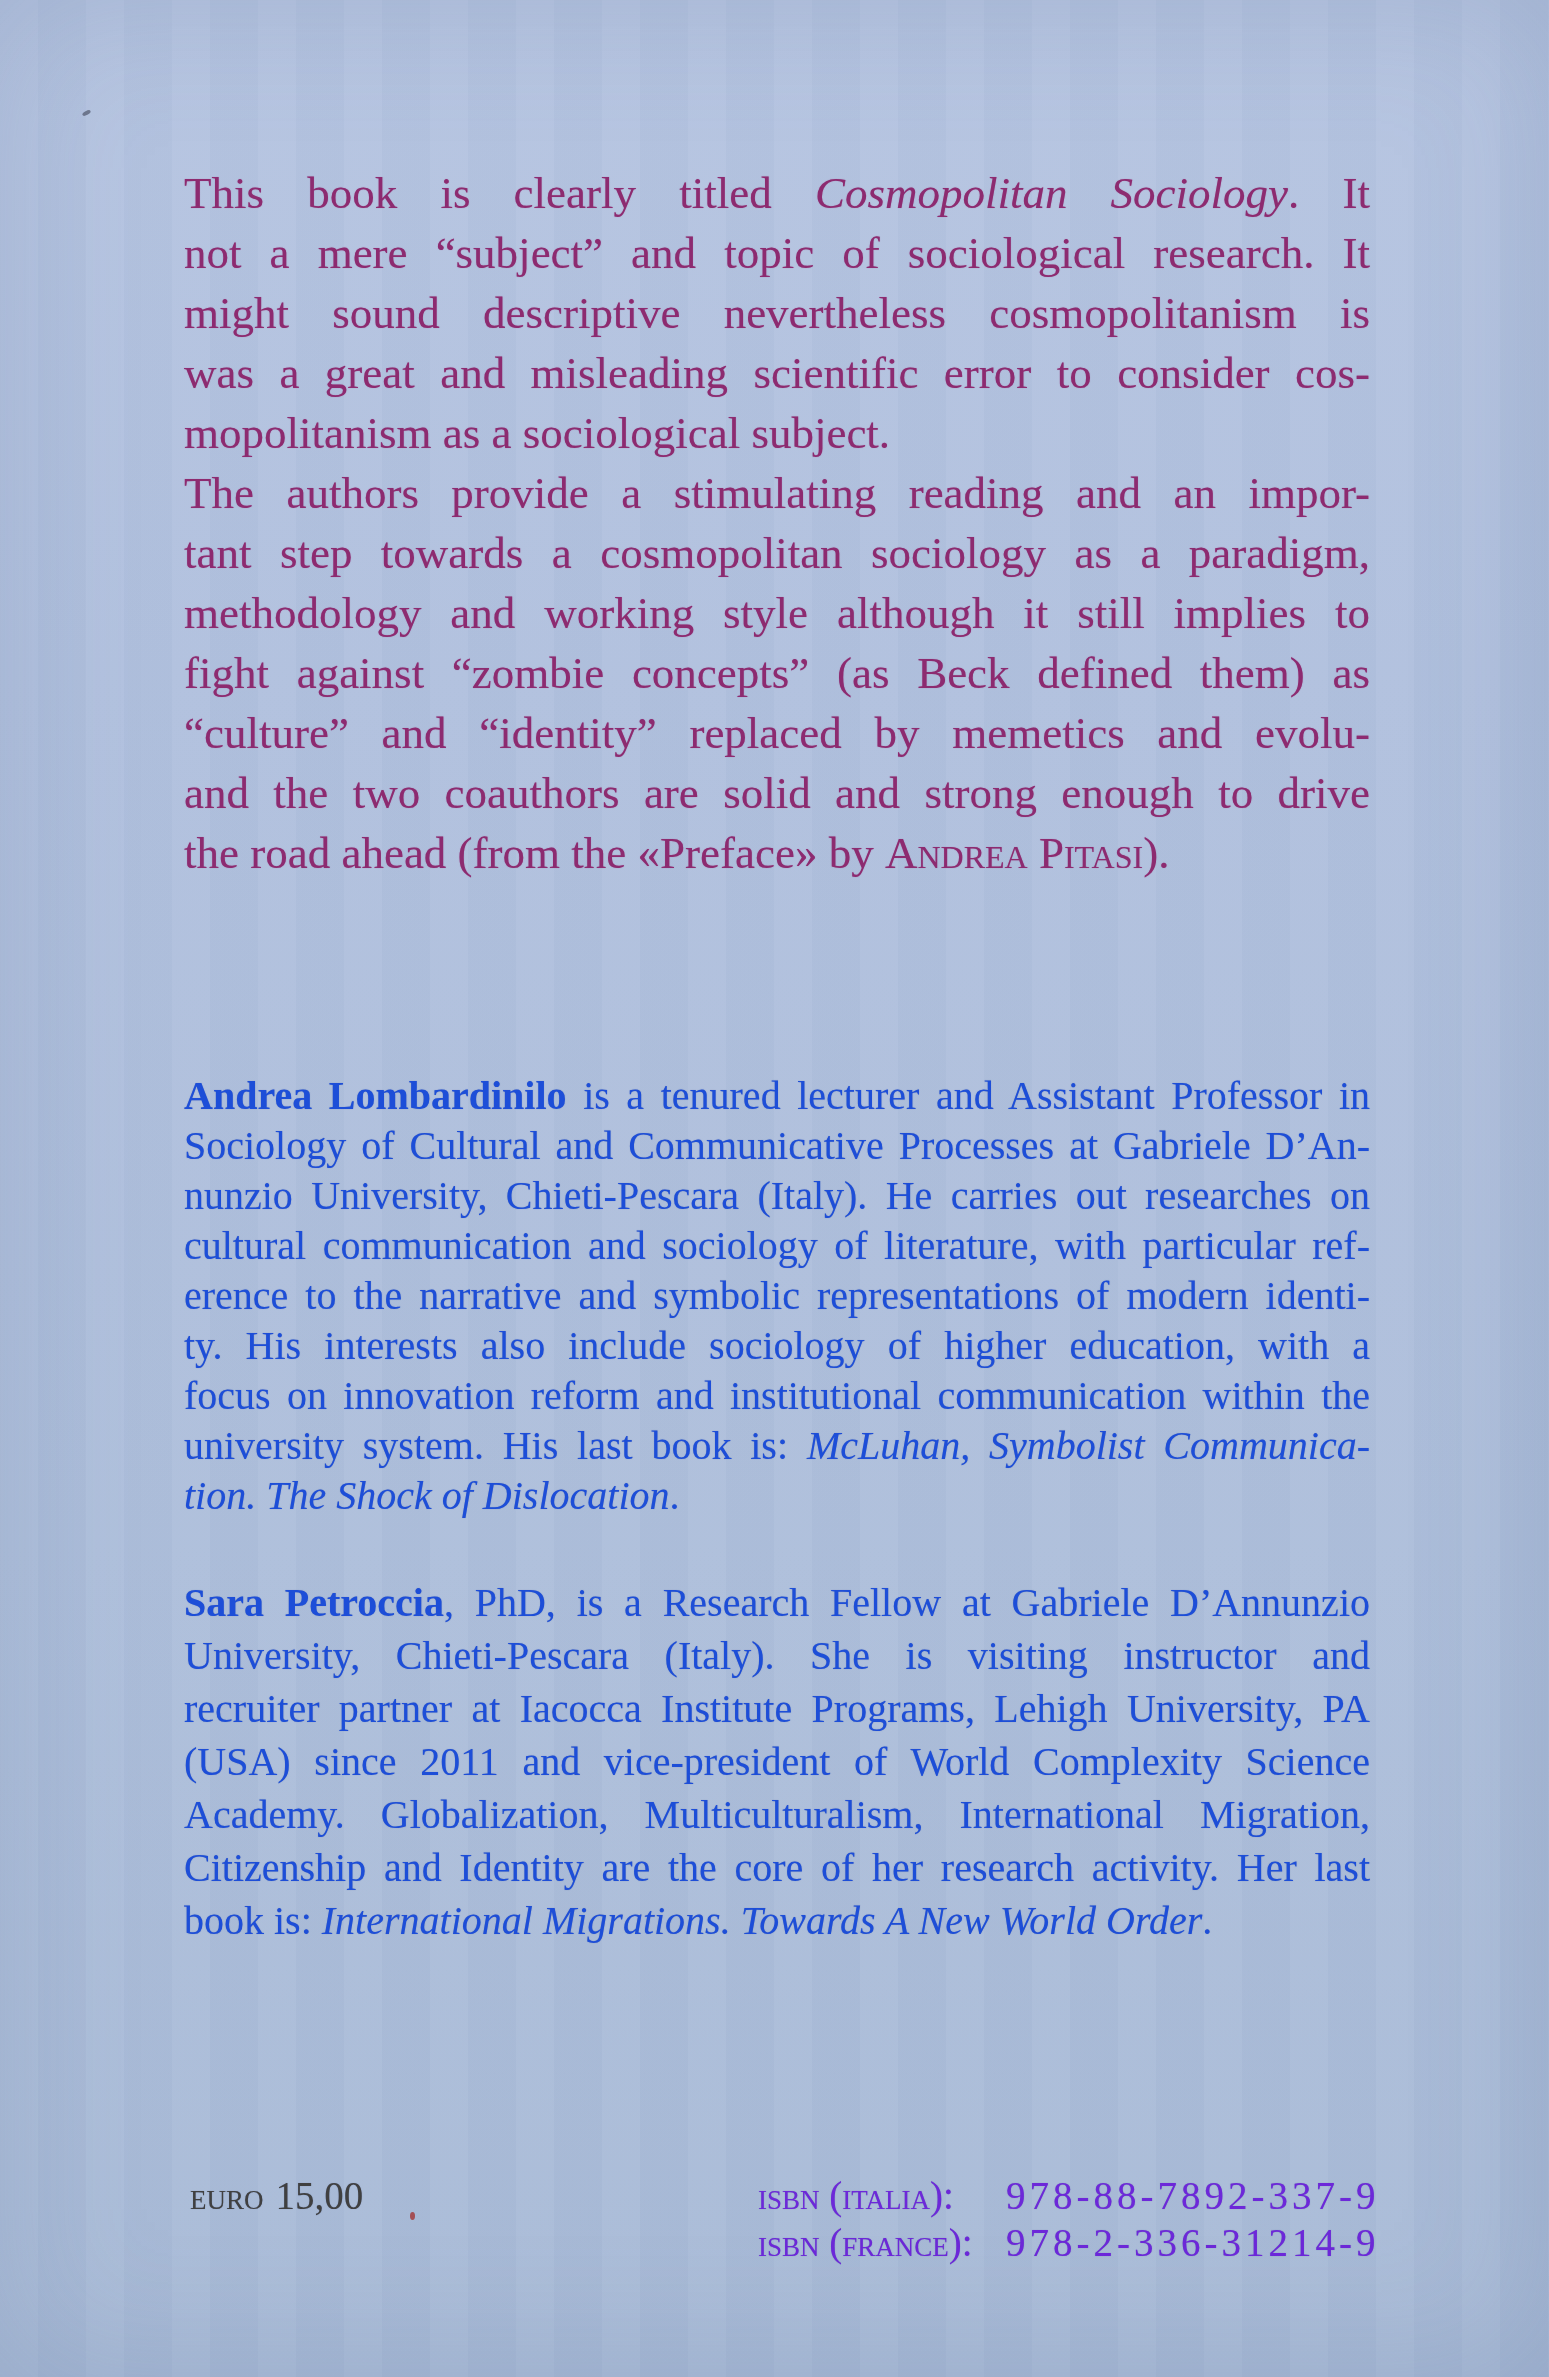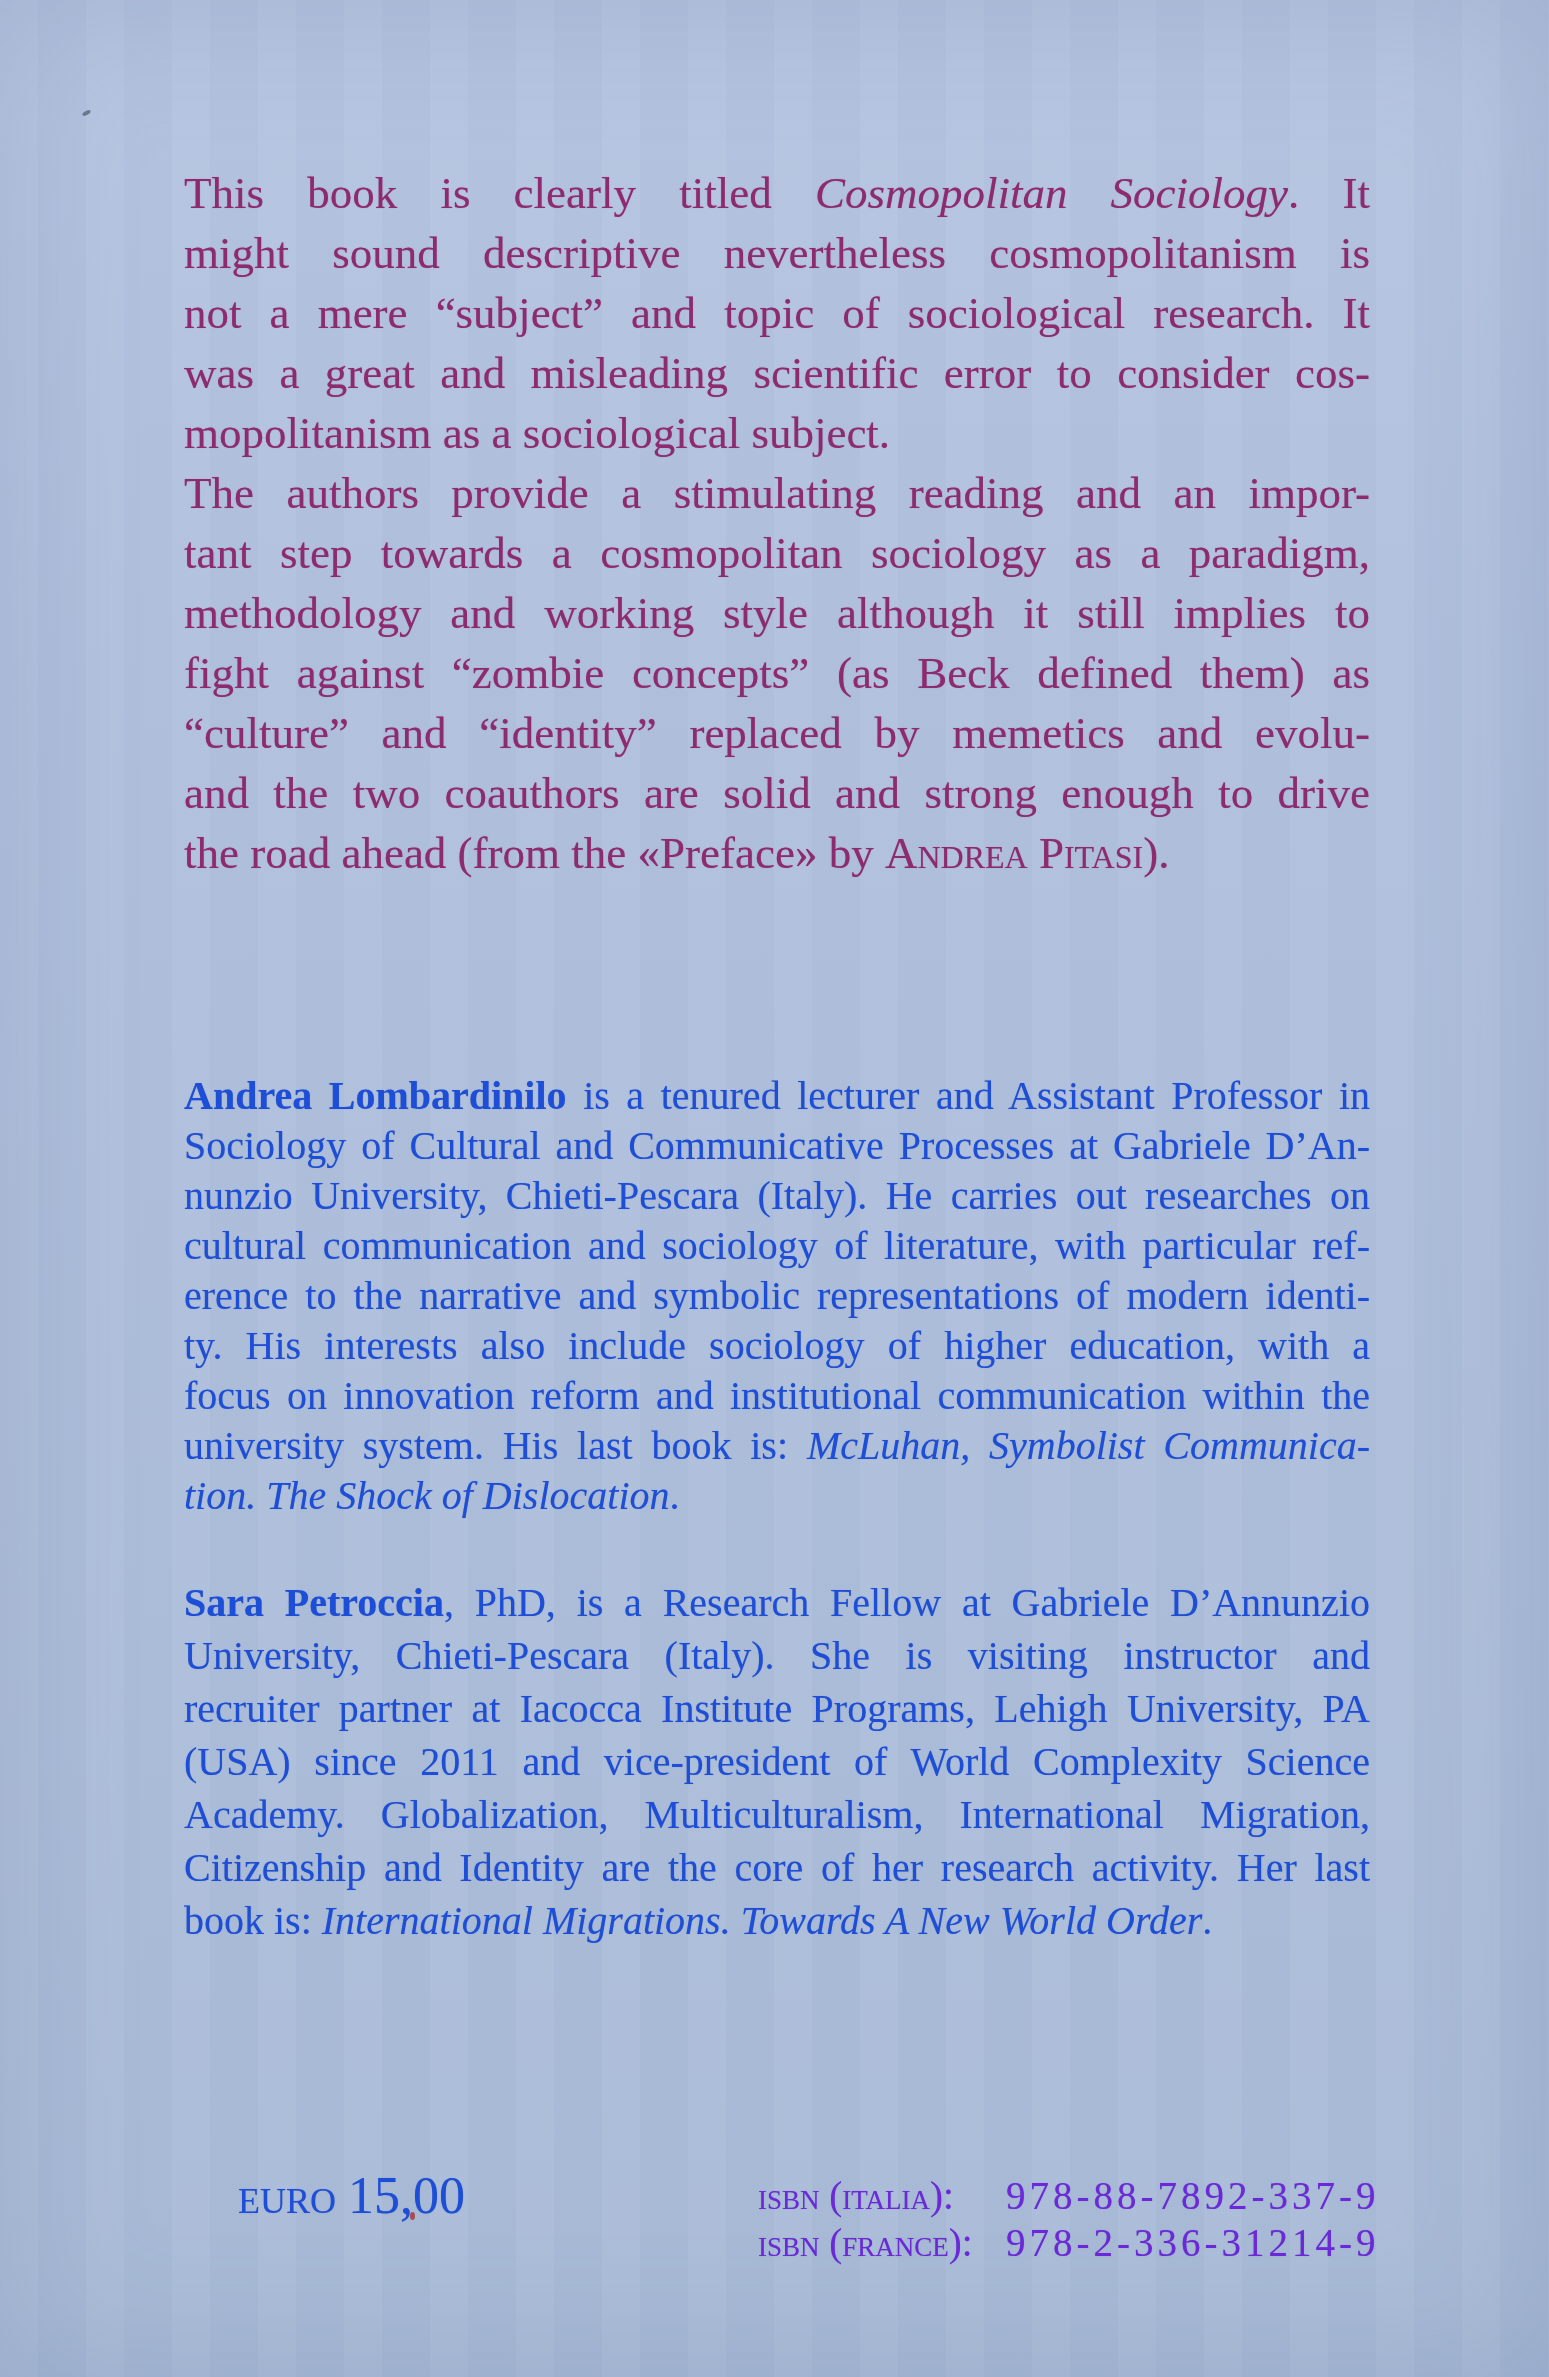--- a/index.html
+++ b/index.html
@@ -51,25 +51,24 @@
   .bio2 { top: 1576px; line-height: 53px; }
 
   .em { font-style: italic; }
   .b  { font-weight: bold; }
   .sc { font-variant: small-caps; }
 
   .price {
     position: absolute;
     left: 190px;
     top: 2172px;
-    font-size: 52px;
+    font-size: 39px;
     line-height: 47px;
-    color: #1d4ed8;
+    color: #404040;
     text-shadow: 0 0 1px rgba(50,70,135,0.4);
-    margin-left: 48px;
   }
   .price .amount { margin-left: 12px; }
 
   .isbn {
     position: absolute;
     left: 758px;
     top: 2172px;
     font-size: 39px;
     line-height: 47px;
     color: #6d28d9;
@@ -95,22 +94,22 @@
     background: #a23434;
     border-radius: 50%;
     opacity: 0.8;
   }
 </style>
 </head>
 <body>
 
 <div class="quote">
   <div class="ln"><span>This book is clearly titled </span><span class="em">Cosmopolitan Sociology</span><span>. It</span></div>
+  <div class="ln"><span>not a mere “subject” and topic of sociological research. It</span></div>
   <div class="ln"><span>might sound descriptive nevertheless cosmopolitanism is</span></div>
-  <div class="ln"><span>not a mere “subject” and topic of sociological research. It</span></div>
   <div class="ln"><span>was a great and misleading scientific error to consider cos-</span></div>
   <div class="ln el"><span>mopolitanism as a sociological subject.</span></div>
   <div class="ln"><span>The authors provide a stimulating reading and an impor-</span></div>
   <div class="ln"><span>tant step towards a cosmopolitan sociology as a paradigm,</span></div>
   <div class="ln"><span>methodology and working style although it still implies to</span></div>
   <div class="ln"><span>fight against “zombie concepts” (as Beck defined them) as</span></div>
   <div class="ln"><span>“culture” and “identity” replaced by memetics and evolu-</span></div>
   <div class="ln"><span>and the two coauthors are solid and strong enough to drive</span></div>
   <div class="ln el"><span>the road ahead (from the «Preface» by </span><span class="sc">Andrea Pitasi</span><span>).</span></div>
 </div>

